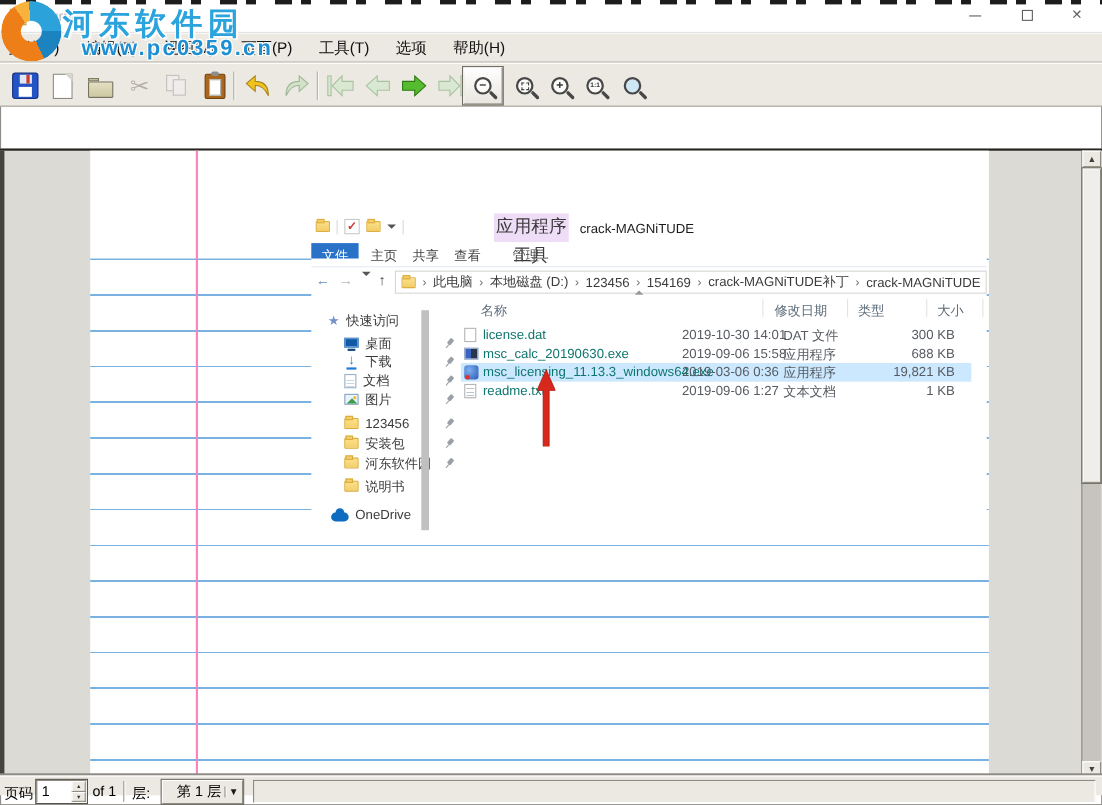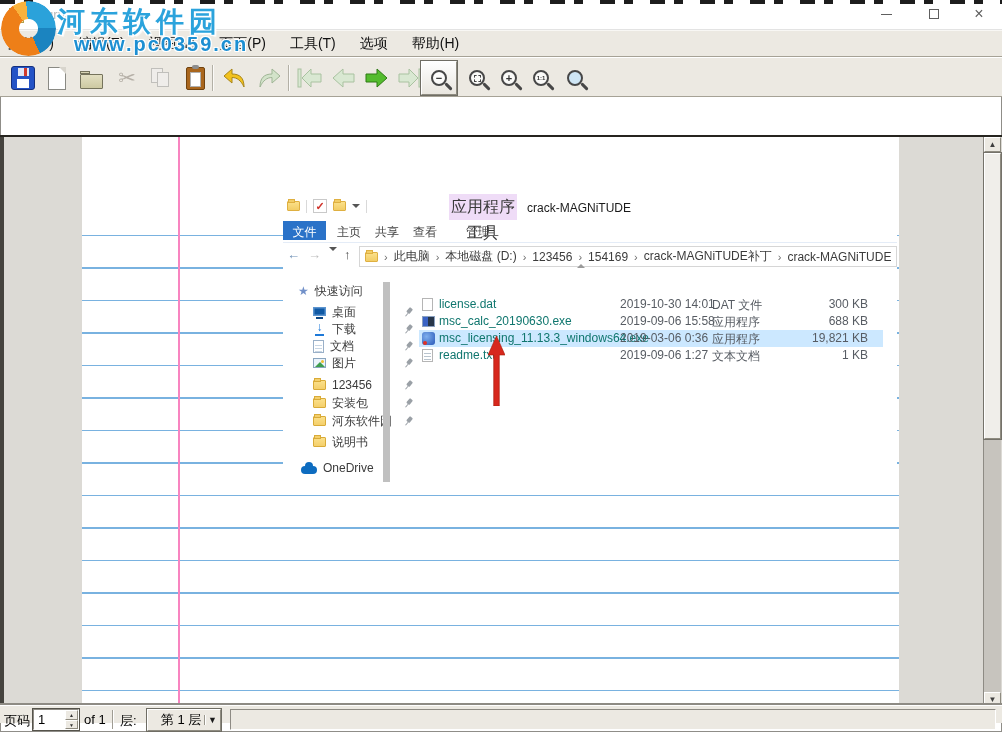--- a/index.html
+++ b/index.html
@@ -118,21 +118,21 @@
   .qat { position:absolute; left:0; top:5px; height:18px; display:flex; align-items:center; gap:6px; padding-left:4px; }
   .minifolder { width:13px; height:10px; background:linear-gradient(#fbe08a,#f2cd66); border:1px solid #dfb041; border-radius:1px; position:relative; }
   .minifolder::before { content:""; position:absolute; left:0; top:-3px; width:5px; height:2px; background:#f2cd66; border:1px solid #dfb041; }
   .qsep { width:1px; height:13px; background:#d9d9d9; }
   .qcheck { width:14px; height:14px; background:#fff; border:1px solid #c9c9c9; color:#d0342c; font-size:11px; line-height:12px; text-align:center; font-weight:bold; }
   .qcaret { width:0; height:0; border-left:4px solid transparent; border-right:4px solid transparent; border-top:4px solid #555; }
   .apptooltab { position:absolute; left:166px; top:2px; width:68px; height:26px; background:#efdcf7; color:#3a3a3a;
     text-align:center; line-height:26px; font-size:16px; }
   .xtitle { position:absolute; left:244px; top:9px; font-size:12px; color:#1a1a1a; }
   .xtabs { position:absolute; left:0; top:29px; width:100%; height:22px; }
-  .xtabs .t { position:absolute; top:0; height:19px; line-height:22px; font-size:12px; color:#444; }
+  .xtabs .t { position:absolute; top:0; height:14px; line-height:22px; font-size:12px; color:#444; }
   .xtab-file { left:0; width:43px; background:#2a72c8; color:#fff !important; text-align:center; }
   .xtabs .underline { position:absolute; left:0; top:21px; width:100%; height:1px; background:#e4ecf7; }
   .addr { position:absolute; left:0; top:53px; width:100%; height:23px; }
   .addr .nav { position:absolute; top:2px; font-size:13px; }
   .addrbox { position:absolute; left:76px; top:1px; width:538px; height:21px; border:1px solid #d6d6d6; background:#fff;
     display:flex; align-items:center; padding-left:5px; }
   .addrbox .crumb { color:#3b3b3b; white-space:nowrap; }
   .addrbox .csep { color:#6a6a6a; margin:0 6px; font-size:11px; }
   .cols { position:absolute; left:0; top:80px; width:100%; height:20px; color:#5d6b79; }
   .cols span { position:absolute; top:2px; }
@@ -349,20 +349,30 @@
             <span class="csep">›</span>
             <span class="crumb">154169</span>
             <span class="csep">›</span>
             <span class="crumb">crack-MAGNiTUDE补丁</span>
             <span class="csep">›</span>
             <span class="crumb">crack-MAGNiTUDE</span>
           </div>
         </div>
 
         <div class="sortcaret"></div>
+        <div class="cols">
+          <span style="left:154px">名称</span>
+          <span style="left:421px">修改日期</span>
+          <span style="left:497px">类型</span>
+          <span style="left:569px">大小</span>
+          <span class="csepline" style="left:410px"></span>
+          <span class="csepline" style="left:487px"></span>
+          <span class="csepline" style="left:559px"></span>
+          <span class="csepline" style="left:610px"></span>
+        </div>
 
         <div class="xrow" style="top:104px">
           <span class="fi fi-dat"></span>
           <span class="fname">license.dat</span>
           <span class="fdate">2019-10-30 14:01</span>
           <span class="ftype">DAT 文件</span>
           <span class="fsize">300 KB</span>
         </div>
         <div class="xrow" style="top:121px">
           <span class="fi fi-calc"></span>

